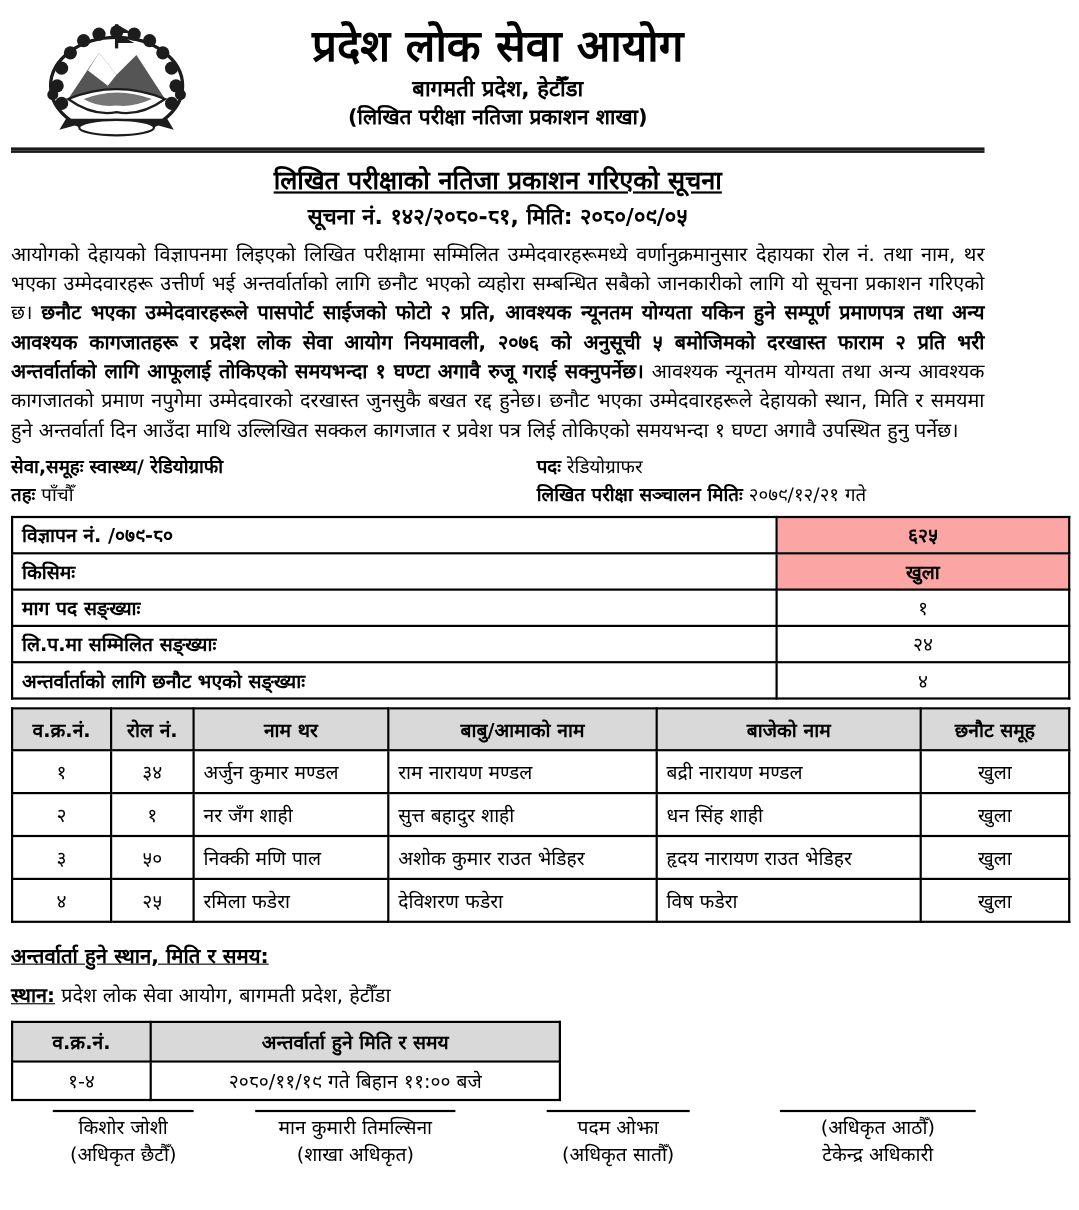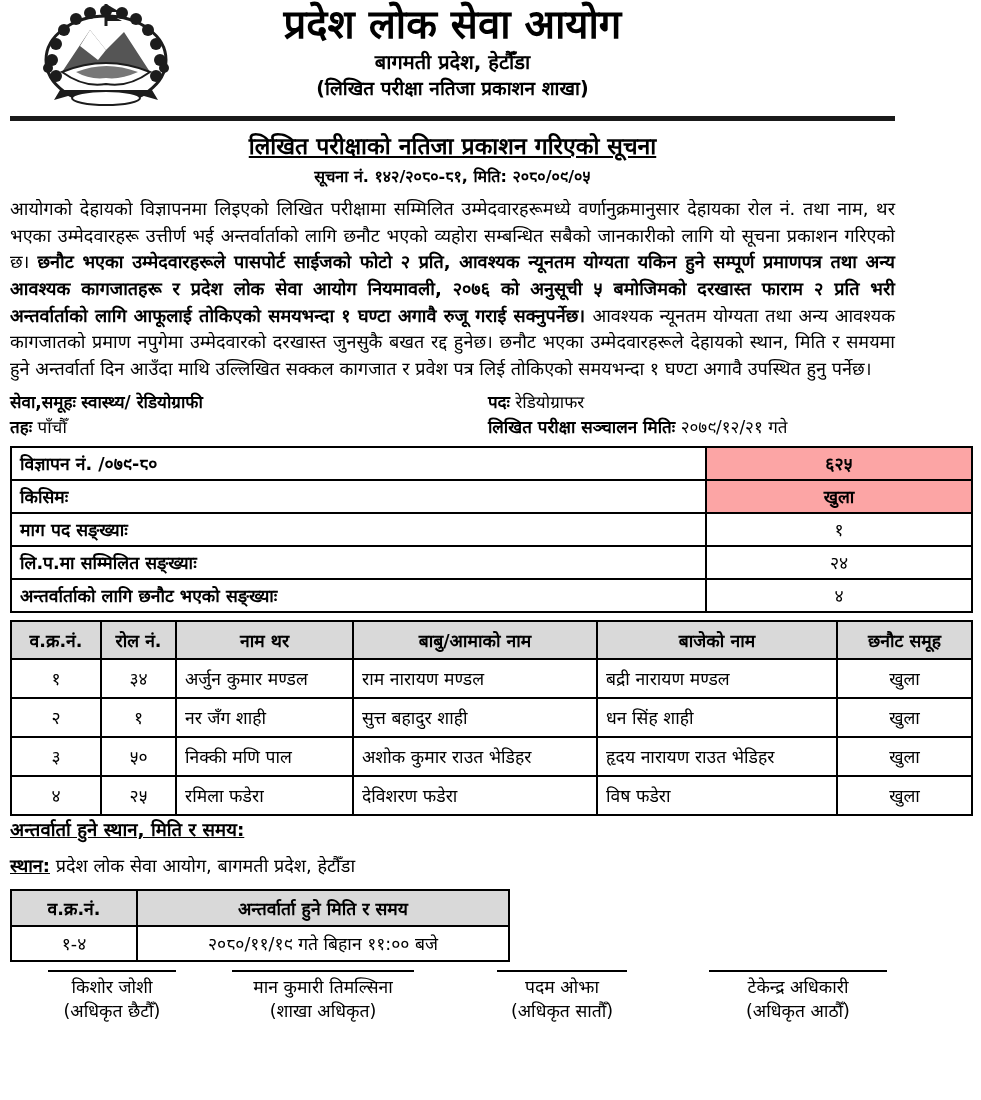--- a/index.html
+++ b/index.html
@@ -2,34 +2,34 @@
 <html lang="ne"><head>
 <meta charset="utf-8">
 <style>
   * { margin: 0; padding: 0; box-sizing: border-box; }
   html, body { background: #ffffff; }
   body {
     width: 981px; height: 1100px;
     font-family: "DejaVu Sans", "Liberation Sans", sans-serif;
     color: #000;
   }
-  .page { width: 905px; height: 1100px; padding: 0 10px 0 10px; position: relative; }
+  .page { width: 905px; height: 1100px; padding: 18px 10px 0 10px; position: relative; }
 
   
   .header { position: relative; min-height: 112px; }
   .logo { position: absolute; left: 22px; top: 2px; width: 148px; height: 110px; }
   .head-text { text-align: center; padding-top: 2px; }
   .org-name { font-size: 40px; font-weight: bold; line-height: 1.1; }
   .province { font-size: 20px; font-weight: bold; margin-top: 2px; }
   .branch { font-size: 19px; font-weight: bold; }
   .double-rule { height: 3px; border-top: 3px solid #1a1a1a; border-bottom: 2px solid #1a1a1a; margin-top: 4px; }
 
   
   .notice-title { text-align: center; font-size: 23px; font-weight: bold; text-decoration: underline; margin-top: 8px; }
-  .notice-number { text-align: center; font-size: 16px; font-weight: bold; margin-top: 4px; }
+  .notice-number { text-align: center; font-size: 20px; font-weight: bold; margin-top: 4px; }
 
   
   .body-par { font-size: 18px; line-height: 1.48; text-align: justify; margin-top: 9px; }
   .body-par .b { font-weight: bold; }
 
   
   .svc { display: flex; margin-top: 8px; font-size: 17px; align-items: flex-end; }
   .svc-col-l { width: 54%; }
   .svc-col-r { width: 46%; }
   .svc-row { line-height: 1.45; }
@@ -51,21 +51,21 @@
   .cand-table th { height: 38px; text-align: center; font-weight: bold; background: #d9d9d9; padding: 2px 4px; }
   .cand-table td { height: 39px; padding: 2px 8px; }
   .cand-table td.ctr { text-align: center; padding: 2px 2px; }
   .cand-table col.cc1 { width: 90px; }
   .cand-table col.cc2 { width: 75px; }
   .cand-table col.cc3 { width: 177px; }
   .cand-table col.cc4 { width: 244px; }
   .cand-table col.cc5 { width: 240px; }
   .cand-table col.cc6 { width: 135px; }
 
-  .int-heading { font-size: 18.5px; font-weight: bold; text-decoration: underline; }
+  .int-heading { font-size: 18.5px; font-weight: bold; text-decoration: underline; margin-top: 16px; }
   .int-location { font-size: 18px; margin-top: 12px; }
   .int-location .lbl { text-decoration: underline; text-align: center; }
 
   .sched-table { width: 498px; margin-top: 12px; }
   .sched-table th { height: 36px; background: #d9d9d9; font-weight: bold; text-align: center; padding: 2px 4px; }
   .sched-table td { height: 35px; text-align: center; padding: 2px 4px; }
   .sched-table col.sc1 { width: 126px; }
   .sched-table col.sc2 { width: 372px; }
 
   
@@ -260,18 +260,18 @@
       <div>मान कुमारी तिमल्सिना</div>
       <div>(शाखा अधिकृत)</div>
     </div>
     <div class="sig sig3">
       <div class="line"></div>
       <div>पदम ओझा</div>
       <div>(अधिकृत सातौँ)</div>
     </div>
     <div class="sig sig4">
       <div class="line"></div>
+      <div>(अधिकृत आठौँ)</div>
       <div>टेकेन्द्र अधिकारी</div>
-      <div>(अधिकृत आठौँ)</div>
     </div>
   </div>
 
 </div>
 
 </body></html>

